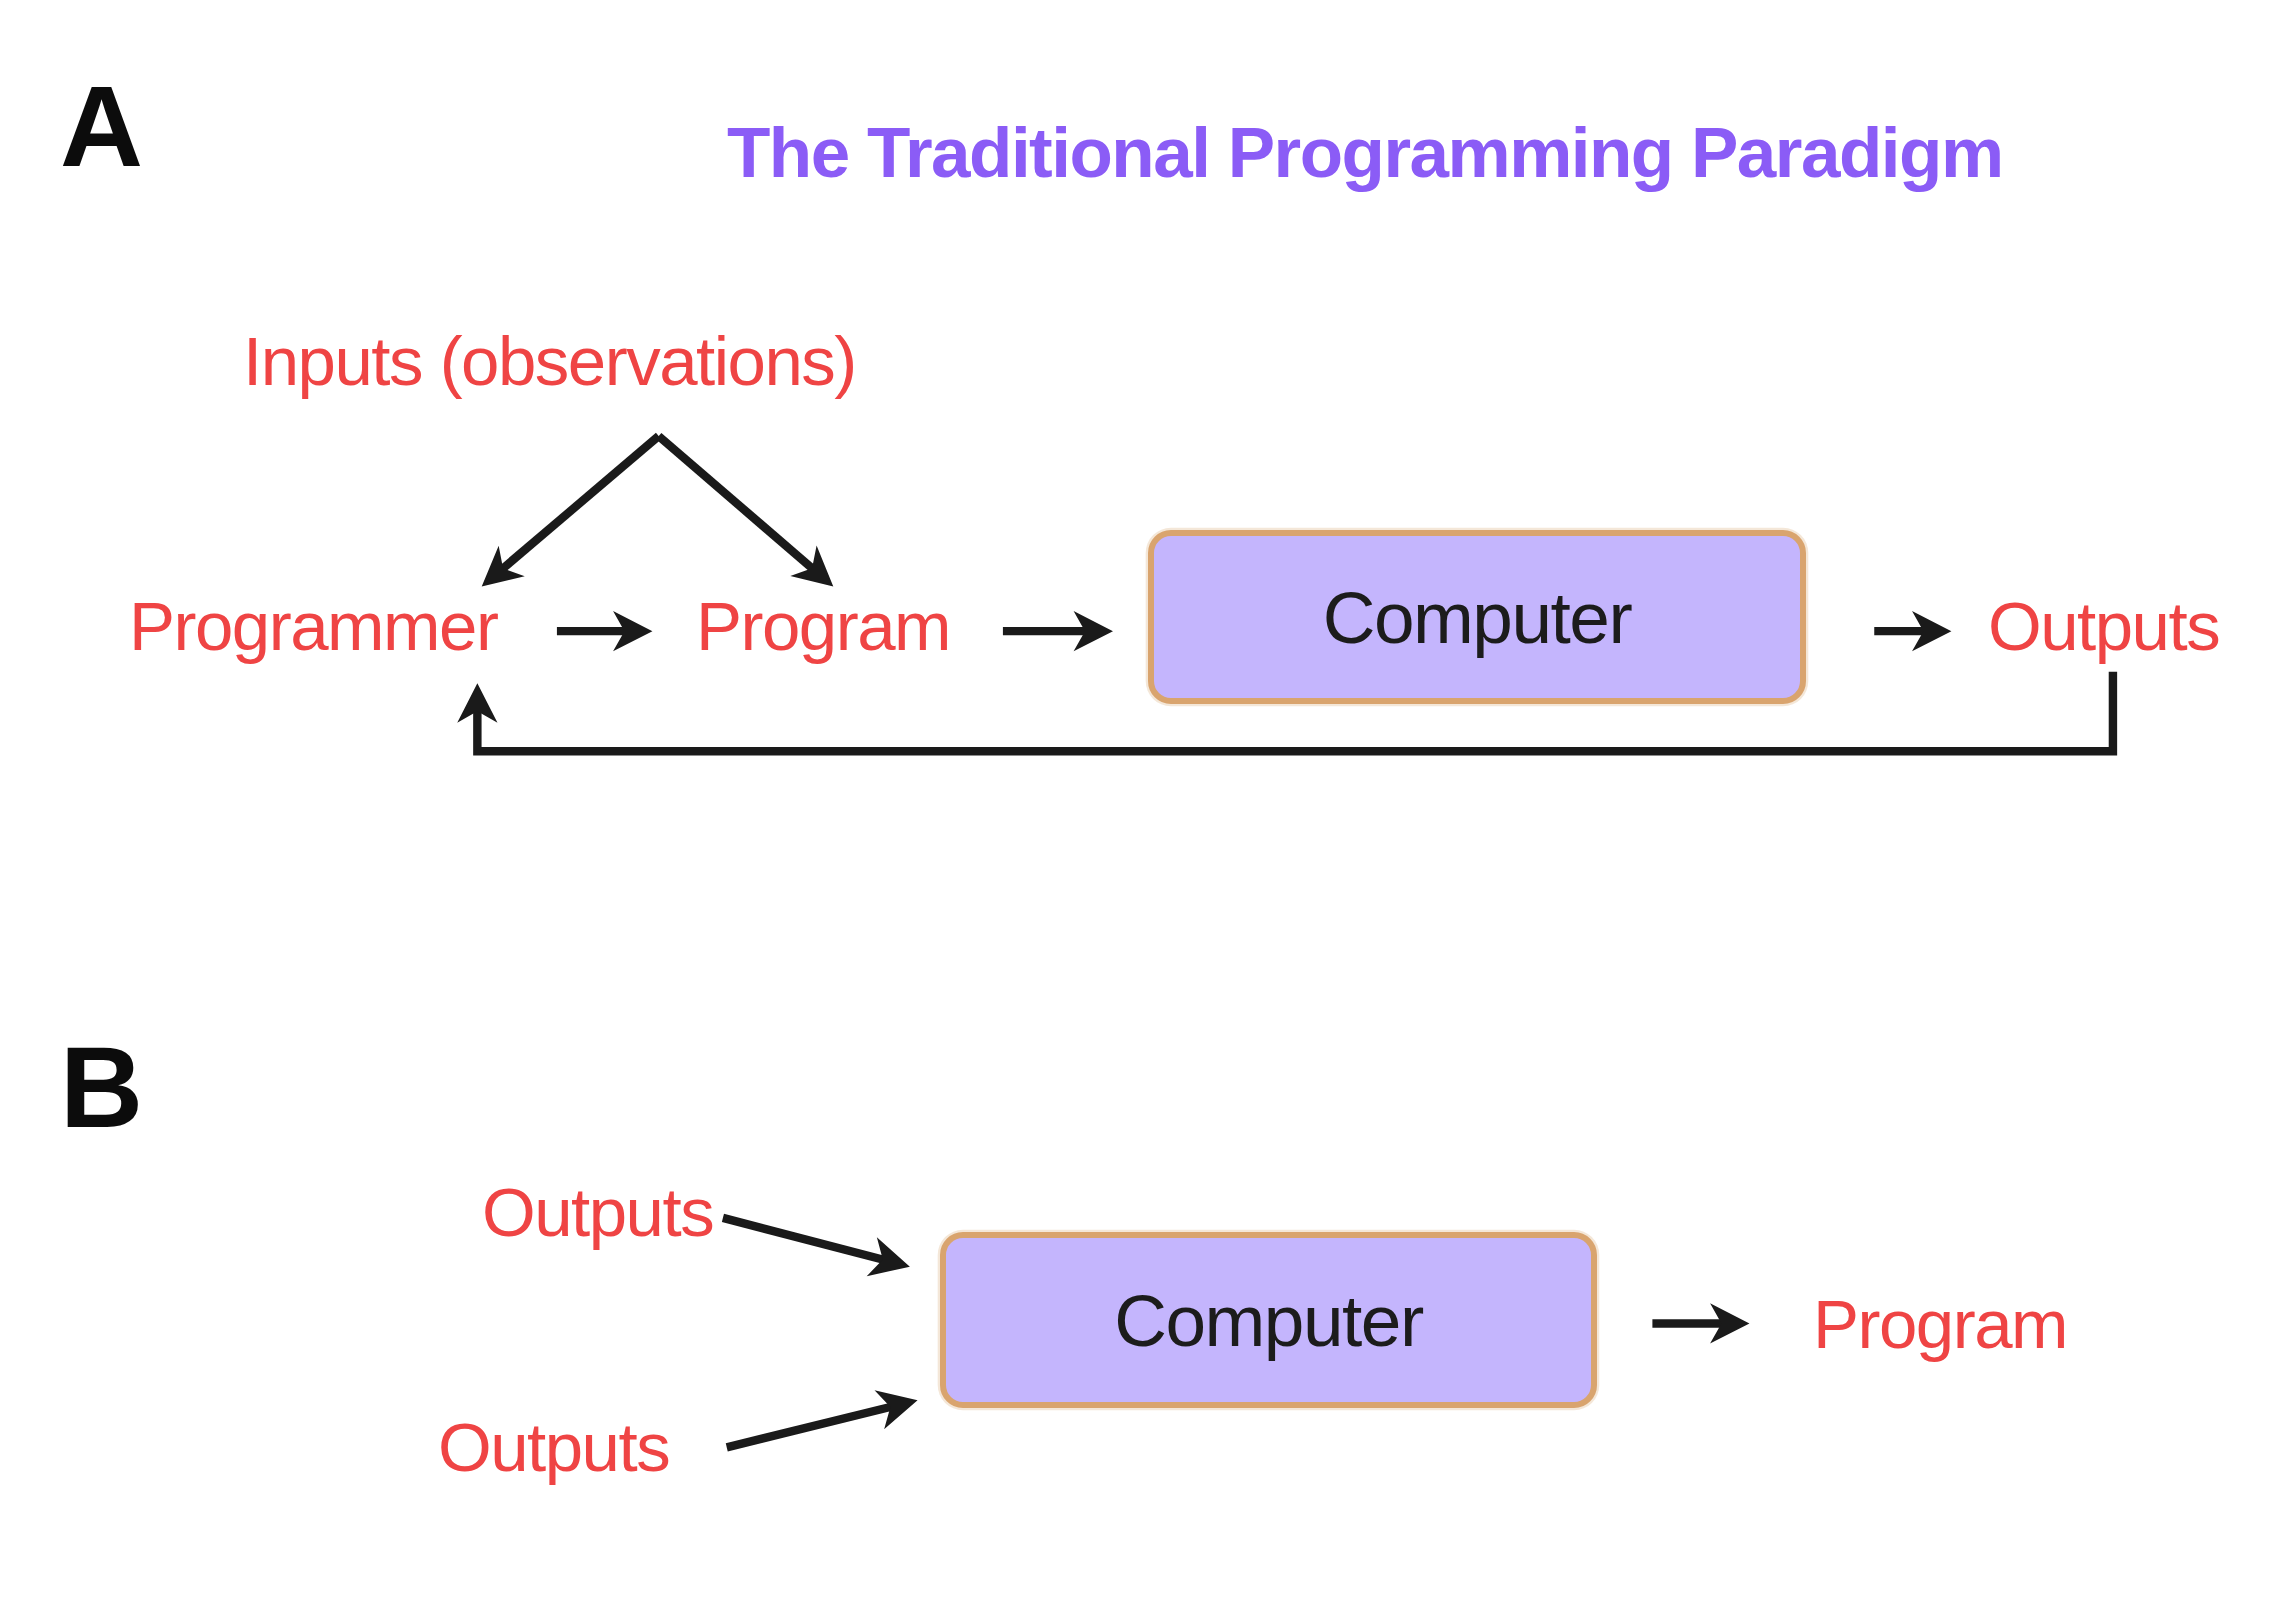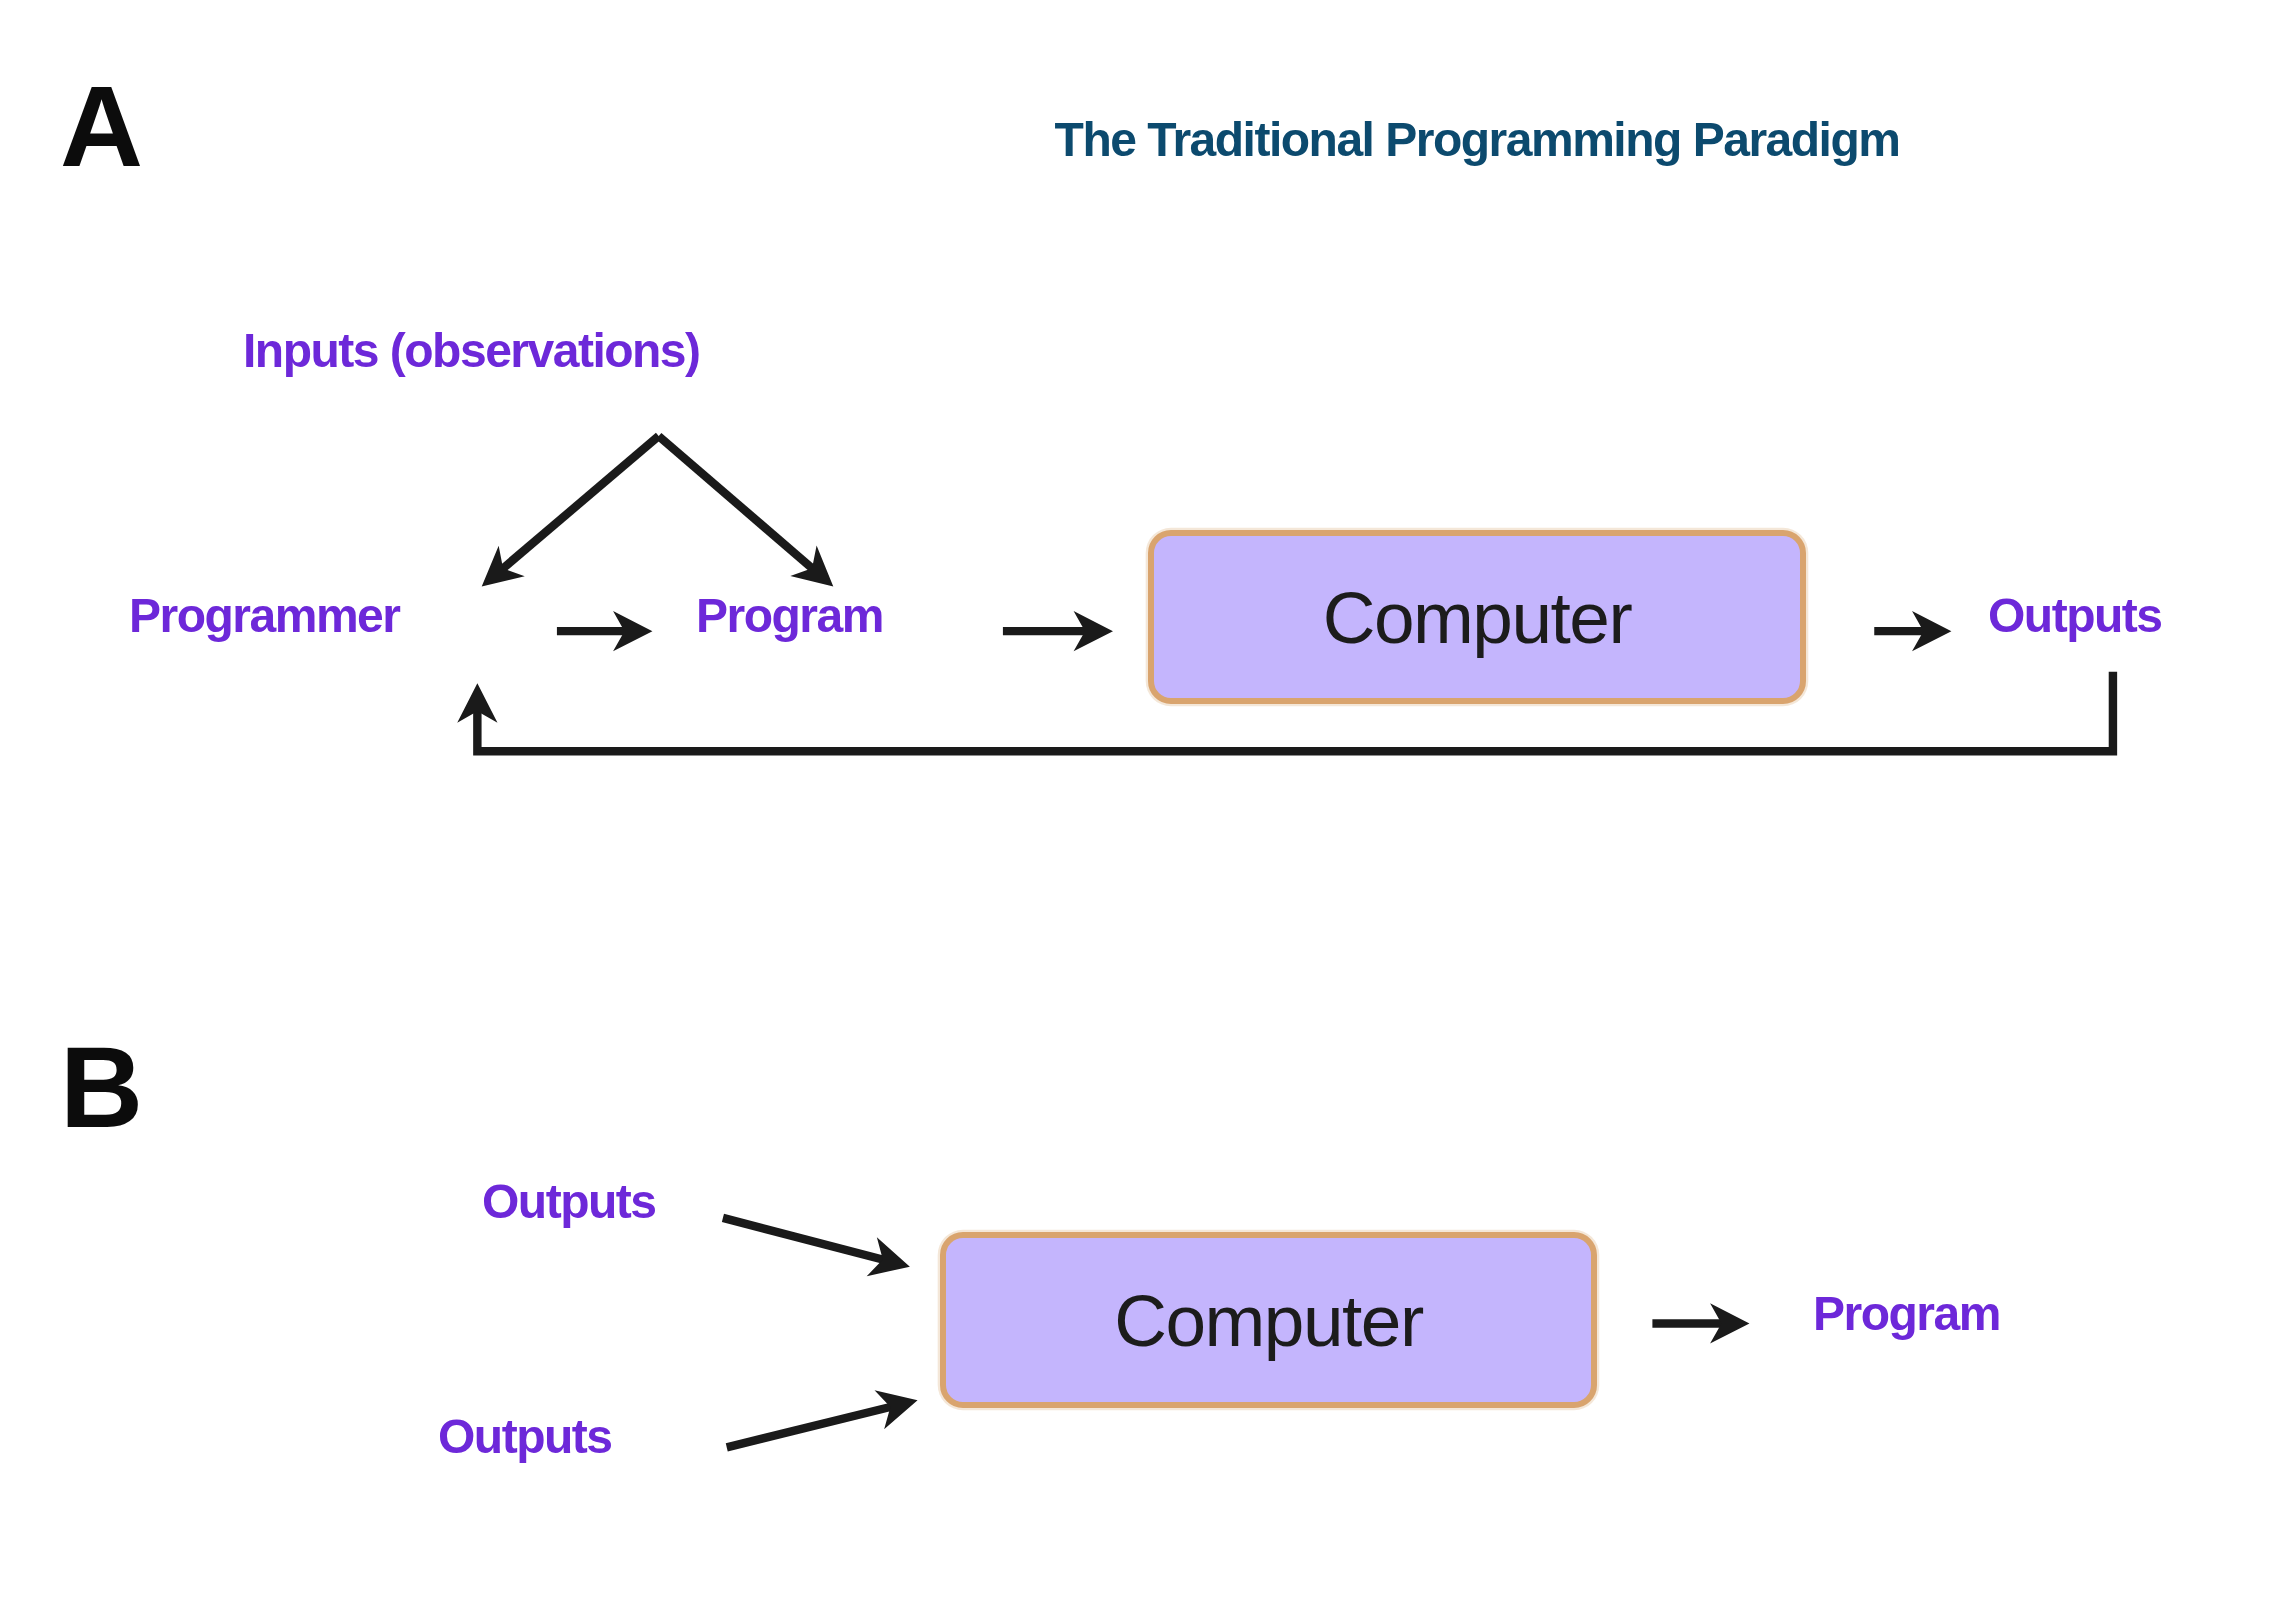--- a/index.html
+++ b/index.html
@@ -11,35 +11,35 @@
     position: relative;
     width: 2295px;
     height: 1618px;
     background: #ffffff;
     font-family: "Liberation Sans", sans-serif;
     color: #1c1c1c;
     overflow: hidden;
   }
   .lbl {
     position: absolute;
-    font-size: 48px;
-    font-weight: 700;
+    font-size: 69px;
+    font-weight: 400;
     line-height: 1.05;
     letter-spacing: -1.5px;
     white-space: nowrap;
-    color: #6d28d9;
+    color: #ef4444;
   }
   .ttl {
     position: absolute;
-    font-size: 48px;
+    font-size: 71px;
     font-weight: 700;
     letter-spacing: -1.5px;
-    text-align: center;
+    text-align: left;
     white-space: nowrap;
-    color: #0c4a6e;
+    color: #8b5cf6;
   }
   .panel-letter {
     position: absolute;
     font-size: 115px;
     font-weight: 700;
     color: #0c0c0c;
     line-height: 1;
   }
   .cbox {
     position: absolute;

